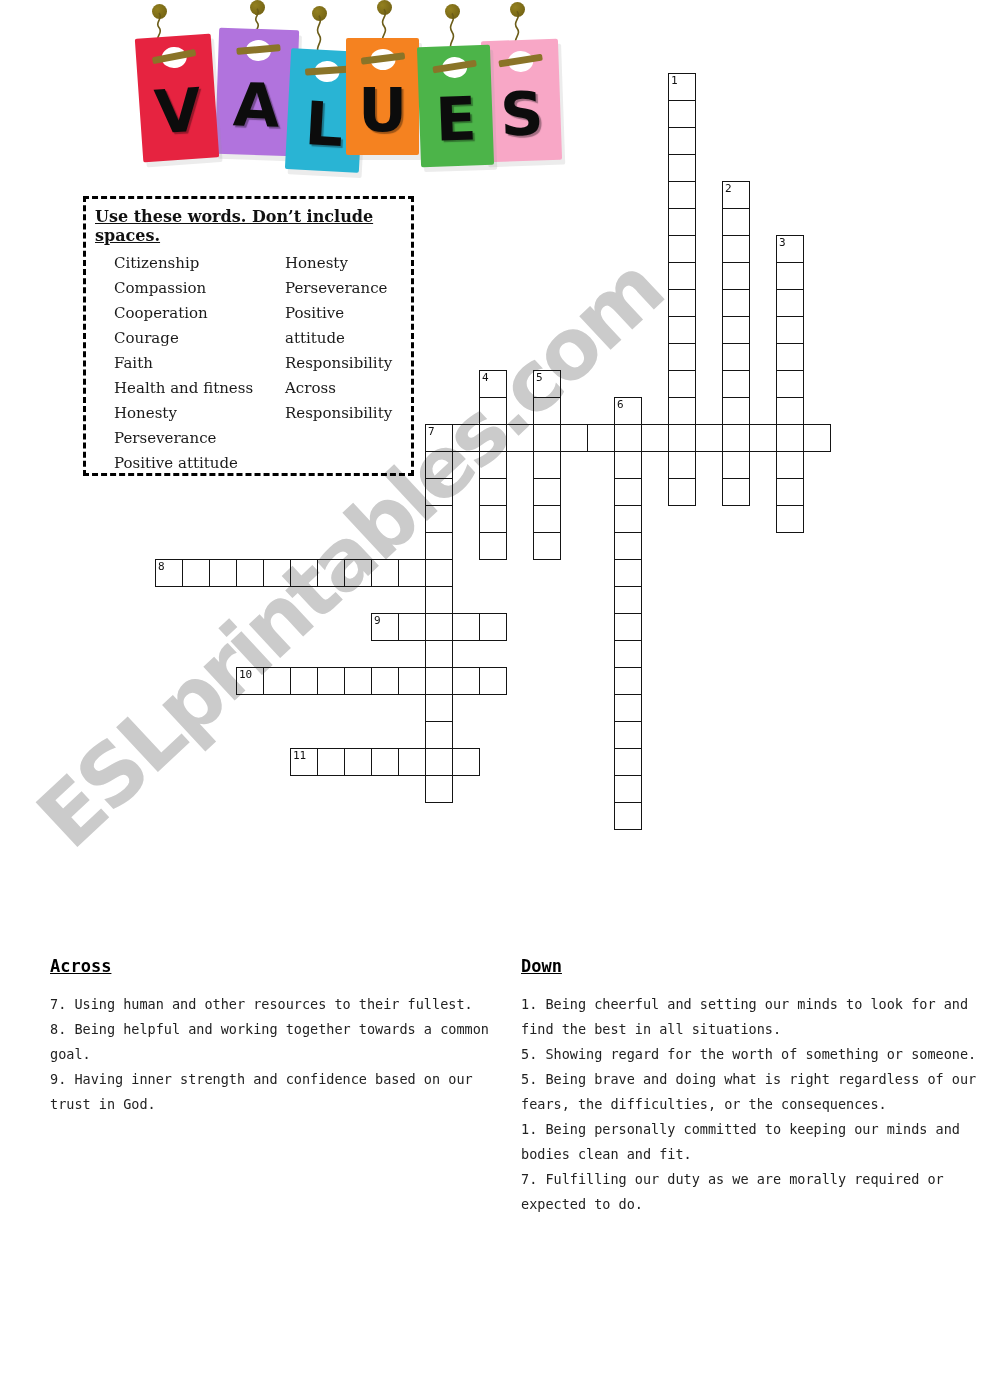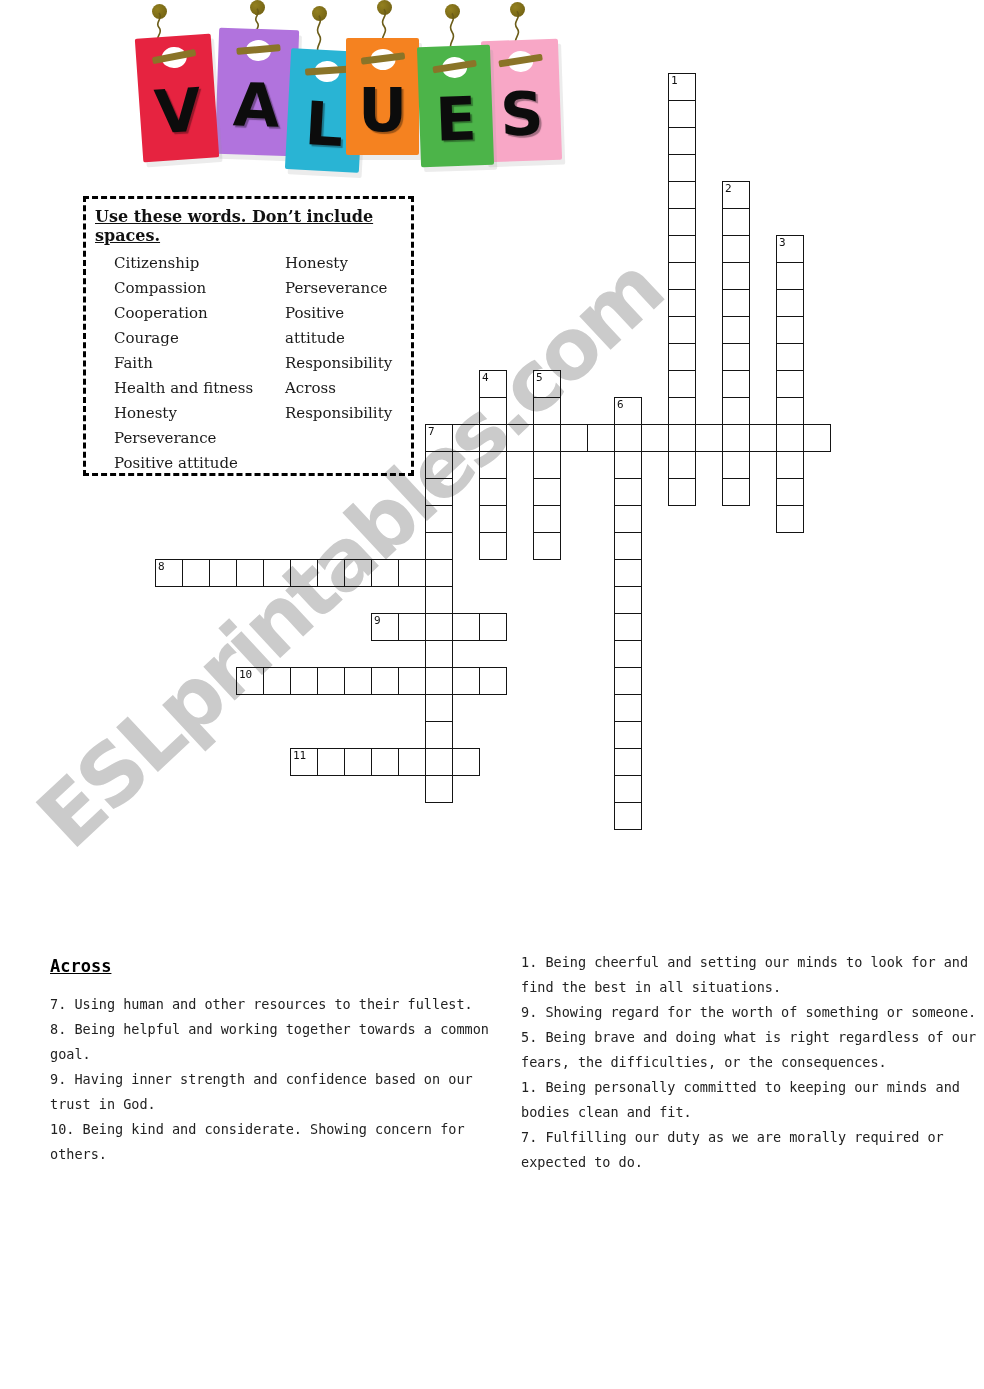--- a/index.html
+++ b/index.html
@@ -277,29 +277,28 @@
 
   <div class="clues">
     <div class="clue-col across">
       <div class="clue-title">Across</div>
       <div>
           <div class="clue">7. Using human and other resources to their fullest.</div>
           <div class="clue">8. Being helpful and working together towards a common
 goal.</div>
           <div class="clue">9. Having inner strength and confidence based on our
 trust in God.</div>
-          <div class="clue">10. Being kind and considerate. Showing concern for
-others.</div>
         </div>
     </div>
     <div class="clue-col down">
+      <div class="clue-title">Down</div>
       <div>
           <div class="clue">1. Being cheerful and setting our minds to look for and
 find the best in all situations.</div>
-          <div class="clue">9. Showing regard for the worth of something or someone.</div>
+          <div class="clue">5. Showing regard for the worth of something or someone.</div>
           <div class="clue">5. Being brave and doing what is right regardless of our
 fears, the difficulties, or the consequences.</div>
           <div class="clue">1. Being personally committed to keeping our minds and
 bodies clean and fit.</div>
           <div class="clue">7. Fulfilling our duty as we are morally required or
 expected to do.</div>
         </div>
     </div>
   </div>
 

